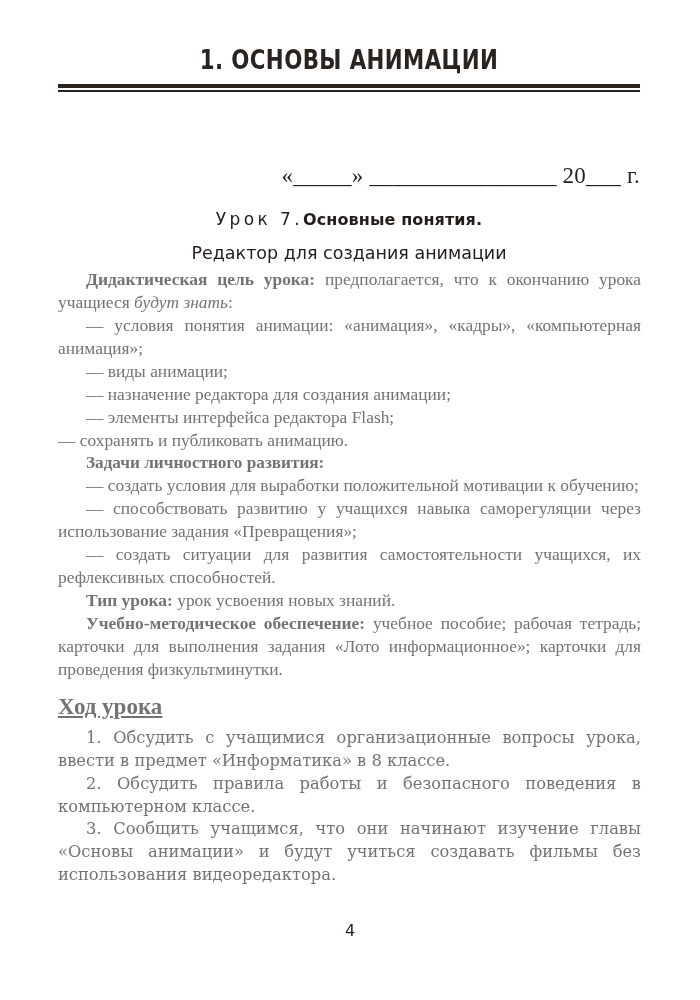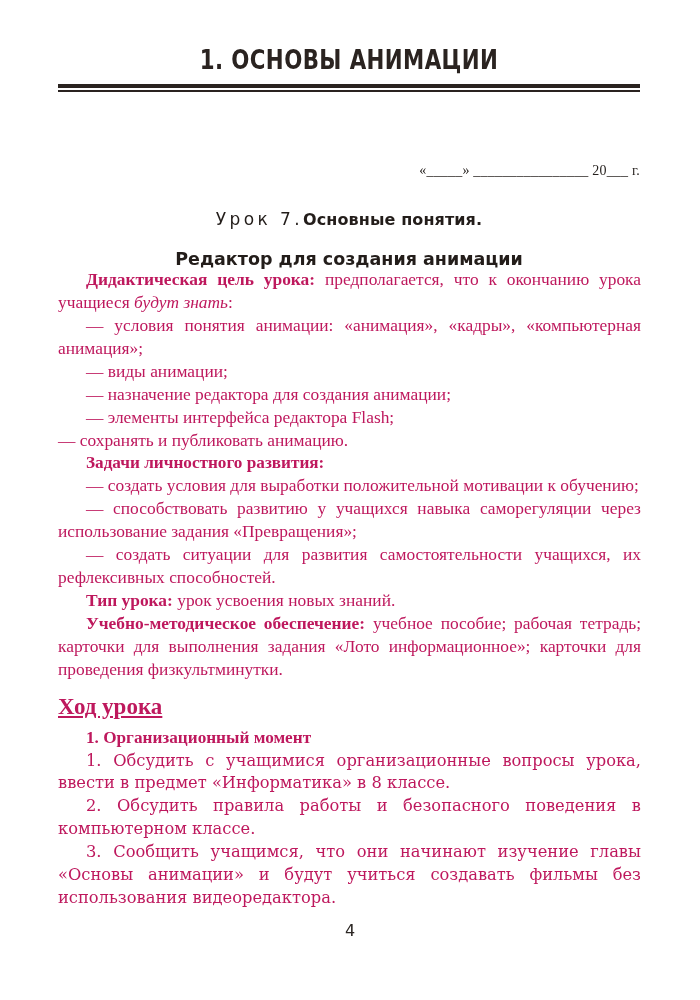--- a/index.html
+++ b/index.html
@@ -54,21 +54,21 @@
     background: #2a2320;
   }
 
   
   .date-line {
     position: absolute;
     left: 58px;
     top: 163px;
     width: 582px;
     text-align: right;
-    font-size: 14px;
+    font-size: 23px;
     letter-spacing: 0.2px;
     color: #241f1c;
   }
 
   
   .lesson-title {
     position: absolute;
     left: 58px;
     top: 208px;
     width: 582px;
@@ -81,37 +81,37 @@
     font-weight: 400;
     font-size: 17px;
     letter-spacing: 3.4px;
   }
   .lesson-title .lesson-name {
     font-weight: 700;
     font-size: 16px;
     letter-spacing: 0.1px;
   }
   .lesson-title .line2 {
-    font-weight: 700;
+    font-weight: 400;
     font-size: 17.5px;
     display: block;
-    margin-top: 17px;
+    margin-top: 11px;
   }
 
   
   .body-col {
     position: absolute;
     left: 58px;
     top: 268px;
     width: 583px;
     font-size: 17.4px;
     line-height: 1.318;
     text-align: justify;
     text-justify: inter-word;
-    color: #be185d;
+    color: #737373;
     hyphens: manual;
   }
   .body-col p {
     margin: 0;
   }
   .p-indent {
     text-indent: 28px;
   }
   .p-flush {
     text-indent: 0;
@@ -190,21 +190,20 @@
     <p class="p-indent">— создать условия для выработки положительной мотивации к обучению;</p>
     <p class="p-indent">— способствовать развитию у учащихся навыка саморегуляции через использование задания «Превращения»;</p>
     <p class="p-indent">— создать ситуации для развития самостоятельности учащихся, их рефлексивных способностей.</p>
 
     <p class="p-indent"><span class="b">Тип урока:</span><span> урок усвоения новых знаний.</span></p>
 
     <p class="p-indent"><span class="b">Учебно-методическое обеспечение:</span><span> учебное пособие; рабочая тетрадь; карточки для выполнения задания «Лото информационное»; карточки для проведения физкультминутки.</span></p>
 
     <p class="subhead-center">Ход урока</p>
 
-    <p class="run-in-head">1. Организационный момент</p>
 
     <p class="num-item">1. Обсудить с учащимися организационные вопросы урока, ввести в предмет «Информатика» в 8 классе.</p>
     <p class="num-item">2. Обсудить правила работы и безопасного поведения в компьютерном классе.</p>
     <p class="num-item">3. Сообщить учащимся, что они начинают изучение главы «Основы анимации» и будут учиться создавать фильмы без использования видеоредактора.</p>
 
   </div>
 
   <div class="folio">4</div>
 
 </div>

